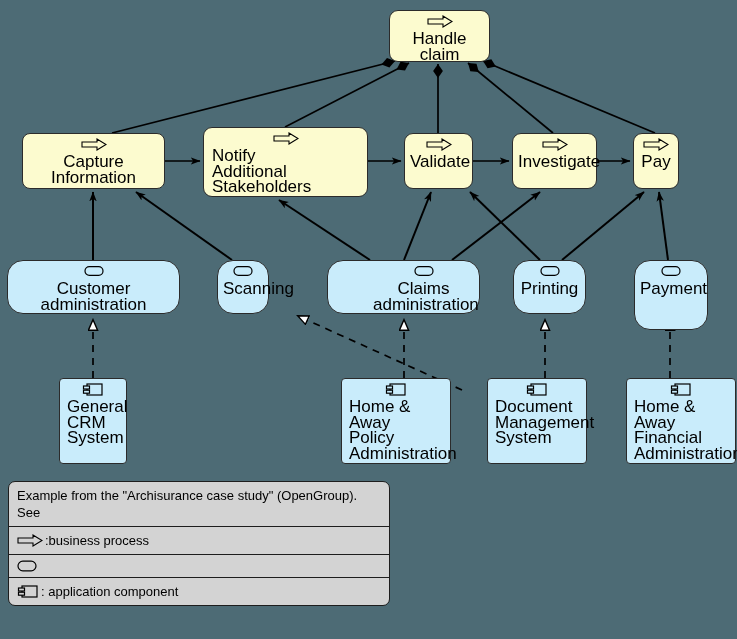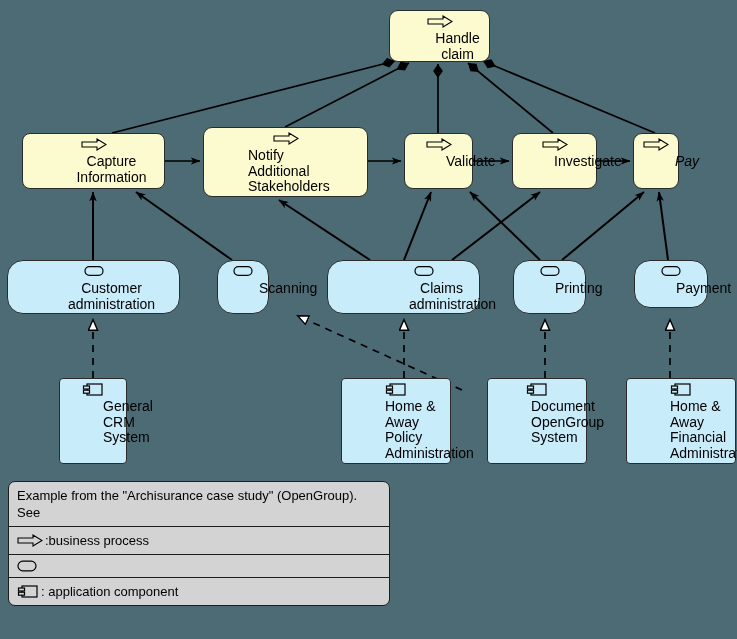--- a/index.html
+++ b/index.html
@@ -39,26 +39,25 @@
   .node.component {
     background: #c9ecfb;
     border-radius: 4px;
   }
   .node .badge {
     height: 20px;
     position: relative;
     flex: 0 0 auto;
   }
   .node .label {
-    font-size: 14px;
+    font-size: 17px;
     color: #000;
     line-height: 15.5px;
     white-space: pre-line;
     flex: 1 1 auto;
-    margin-left: 36px;
   }
   .node.center-label .badge { display:flex; align-items:center; justify-content:center; }
   .node.center-label .label { text-align: center; padding: 0 5px; }
   .node.left-label .badge { display:flex; align-items:center; justify-content:center; }
   .node.left-label .label { text-align: left; padding: 0 8px; }
   .node.component .badge { display:flex; align-items:center; justify-content:center; }
   .node.component .label { text-align: left; padding: 0 7px; }
 
   
   .ico-process { display:inline-block; width:26px; height:13px; }
@@ -184,21 +183,21 @@
 
   <div class="node process center-label" style="left:512px;top:133px;width:85px;height:56px;">
     <div class="badge">
       <svg class="ico-process" viewBox="0 0 26 13">
           <path d="M1,4 L16,4 L16,1 L25,6.5 L16,12 L16,9 L1,9 Z" fill="#fcfbcf" stroke="#000" stroke-width="1.1" stroke-linejoin="miter"></path>
         </svg>
     </div>
     <div class="label">Investigate</div>
   </div>
 
-  <div class="node process center-label" style="left:633px;top:133px;width:46px;height:56px;font-style:italic;">
+  <div class="node process center-label" style="left:633px;top:133px;width:46px;height:56px;">
     <div class="badge">
       <svg class="ico-process" viewBox="0 0 26 13">
           <path d="M1,4 L16,4 L16,1 L25,6.5 L16,12 L16,9 L1,9 Z" fill="#fcfbcf" stroke="#000" stroke-width="1.1" stroke-linejoin="miter"></path>
         </svg>
     </div>
     <div class="label">Pay</div>
   </div>
 
   <div class="node service center-label" style="left:7px;top:260px;width:173px;height:54px;">
     <div class="badge">
@@ -229,21 +228,21 @@
 
   <div class="node service center-label" style="left:513px;top:260px;width:73px;height:54px;">
     <div class="badge">
       <svg class="ico-service" viewBox="0 0 20 12">
           <rect x="1" y="1.6" width="18" height="8.8" rx="4.4" ry="4.4" fill="#c9ecfb" stroke="#000" stroke-width="1.2"></rect>
         </svg>
     </div>
     <div class="label">Printing</div>
   </div>
 
-  <div class="node service center-label" style="left:634px;top:260px;width:74px;height:48px;">
+  <div class="node service center-label" style="left:634px;top:260px;width:74px;height:70px;">
     <div class="badge">
       <svg class="ico-service" viewBox="0 0 20 12">
           <rect x="1" y="1.6" width="18" height="8.8" rx="4.4" ry="4.4" fill="#c9ecfb" stroke="#000" stroke-width="1.2"></rect>
         </svg>
     </div>
     <div class="label">Payment</div>
   </div>
 
   <div class="node component" style="left:59px;top:378px;width:68px;height:86px;">
     <div class="badge">
@@ -273,21 +272,21 @@
 
   <div class="node component" style="left:487px;top:378px;width:100px;height:86px;">
     <div class="badge">
       <svg class="ico-component" viewBox="0 0 22 15">
           <rect x="5" y="2" width="15" height="11" fill="#c9ecfb" stroke="#000" stroke-width="1.2"></rect>
           <rect x="1.5" y="4" width="6" height="3" fill="#c9ecfb" stroke="#000" stroke-width="1.2"></rect>
           <rect x="1.5" y="8.2" width="6" height="3" fill="#c9ecfb" stroke="#000" stroke-width="1.2"></rect>
         </svg>
     </div>
     <div class="label">Document
-OpenGroup
+Management
 System</div>
   </div>
 
   <div class="node component" style="left:626px;top:378px;width:110px;height:86px;">
     <div class="badge">
       <svg class="ico-component" viewBox="0 0 22 15">
           <rect x="5" y="2" width="15" height="11" fill="#c9ecfb" stroke="#000" stroke-width="1.2"></rect>
           <rect x="1.5" y="4" width="6" height="3" fill="#c9ecfb" stroke="#000" stroke-width="1.2"></rect>
           <rect x="1.5" y="8.2" width="6" height="3" fill="#c9ecfb" stroke="#000" stroke-width="1.2"></rect>
         </svg>

